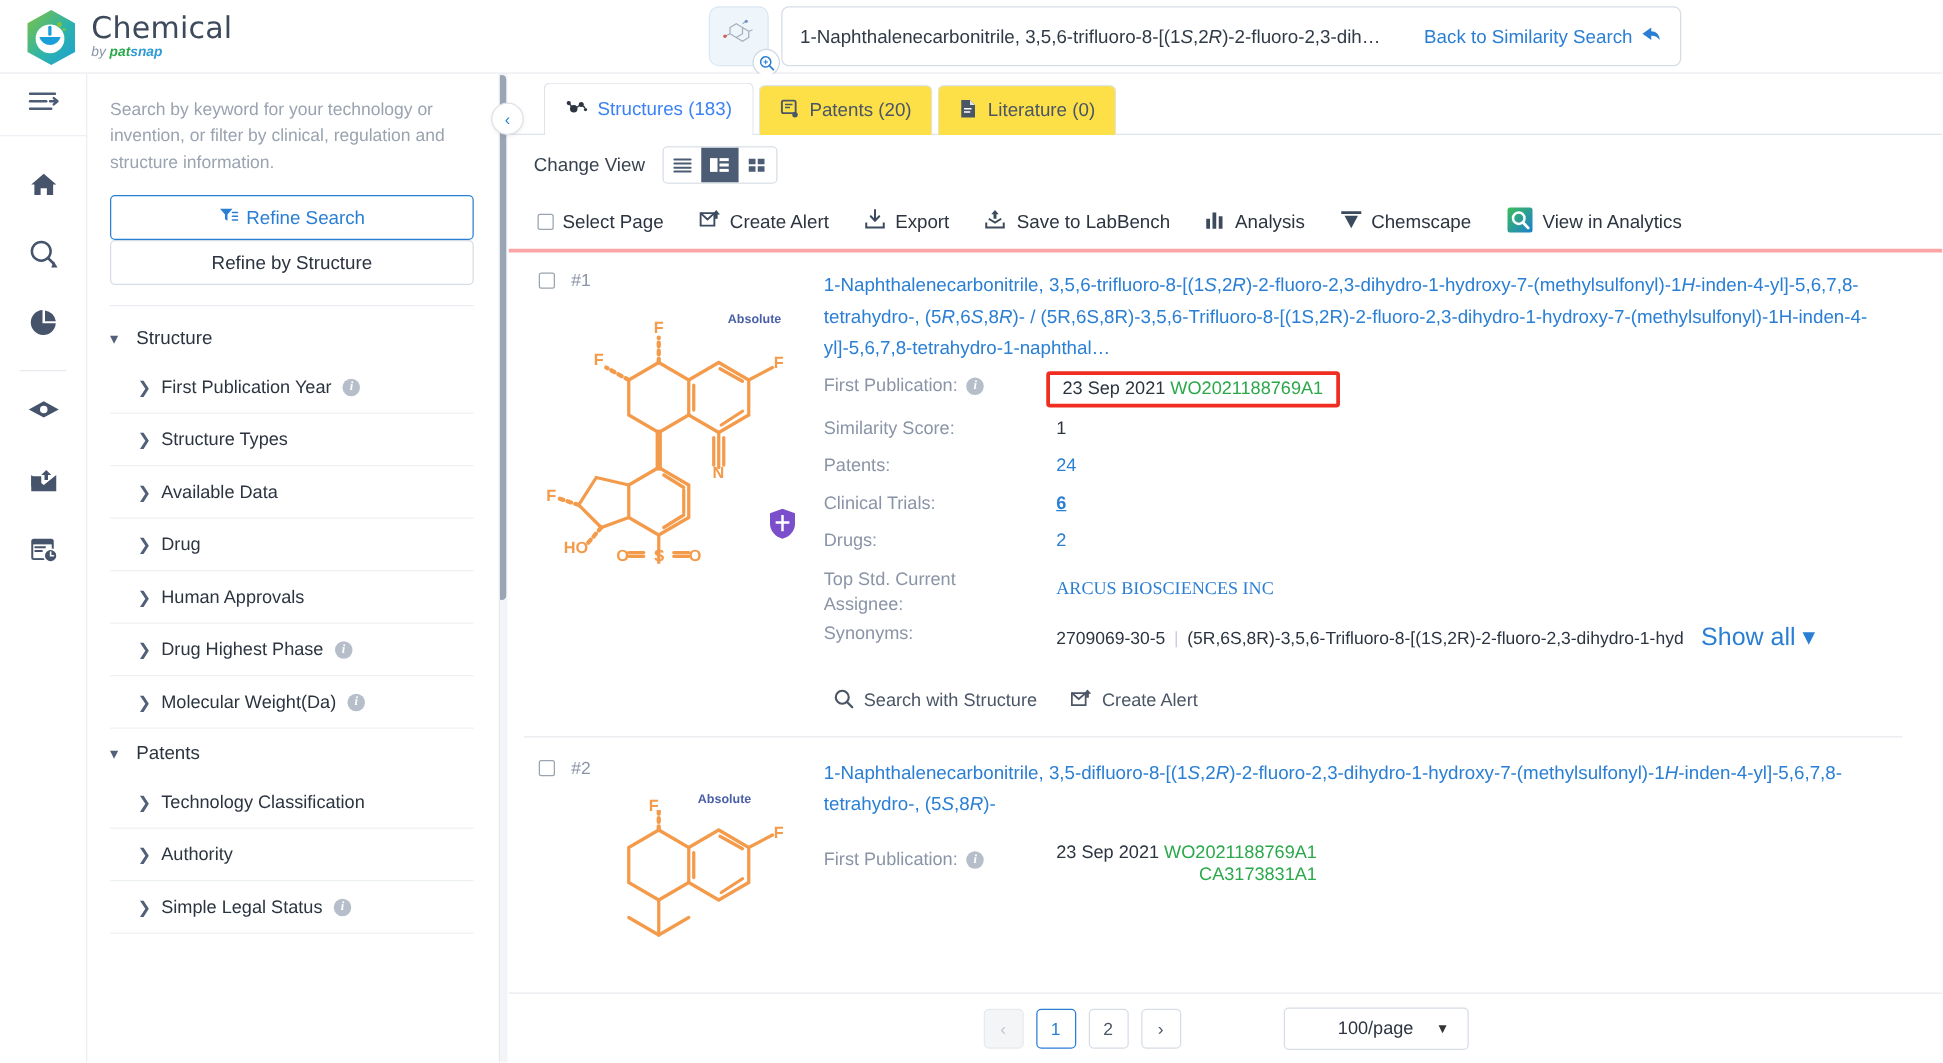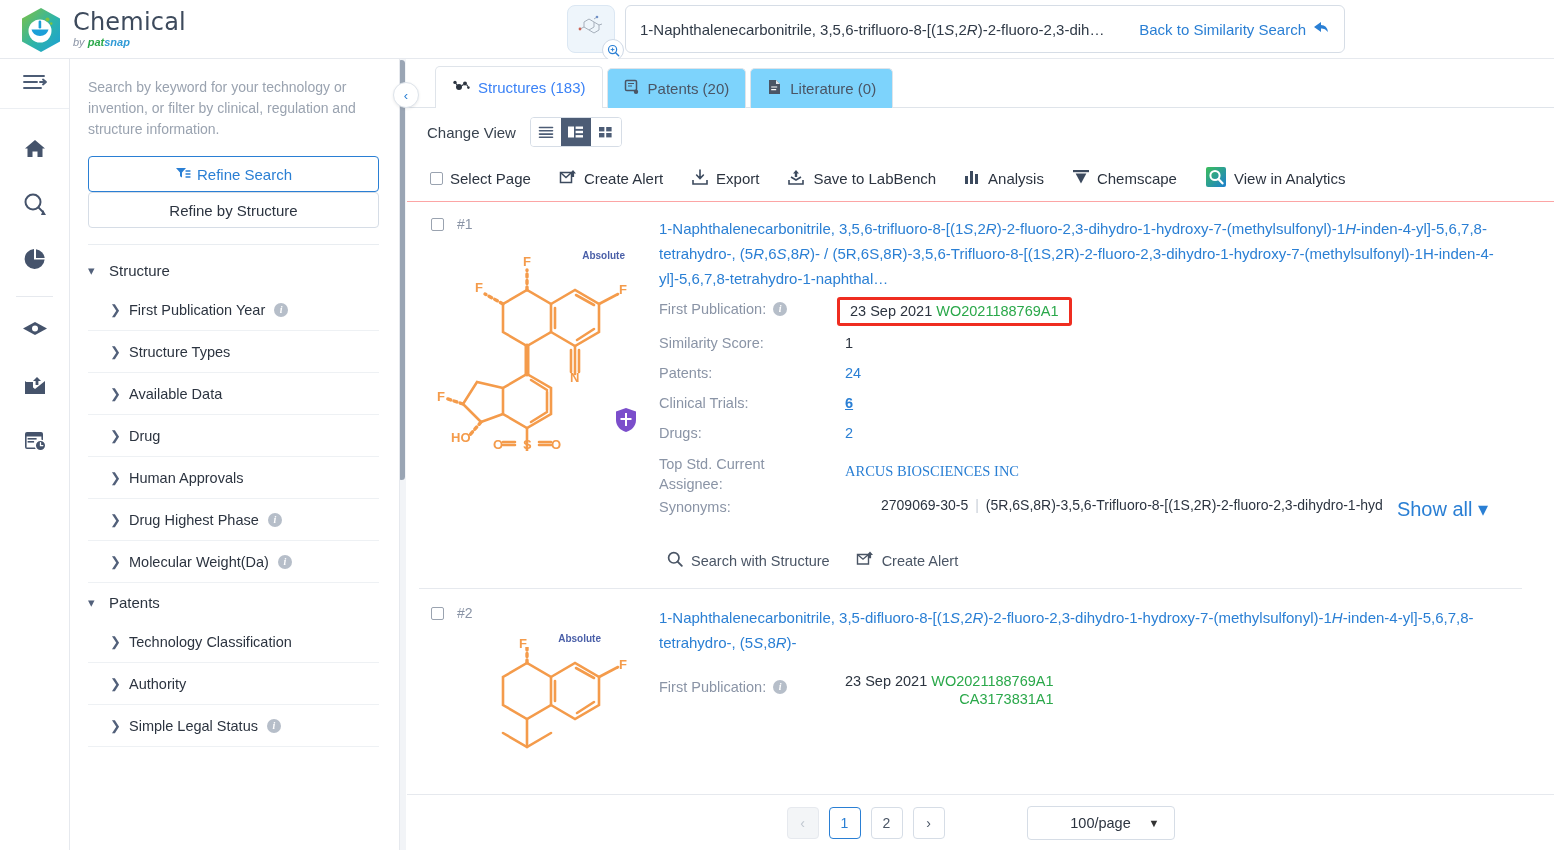--- a/index.html
+++ b/index.html
@@ -153,21 +153,21 @@
   .main {
     position: absolute; top: 59px; left: 407px; right: 0; height: 791px;
     background: #fff;
   }
   .tabs {
     display: flex; align-items: flex-end; height: 49px;
     padding-left: 28px; border-bottom: 1px solid #dfe4ea; gap: 4px;
   }
   .tab {
     height: 40px; padding: 0 16px; display: flex; align-items: center; gap: 8px;
-    font-size: 15px; color: #4a5565; background: #7dd3fc;
+    font-size: 15px; color: #4a5565; background: #fde047;
     border: 1px solid #dfe4ea; border-bottom: none;
     border-radius: 5px 5px 0 0; cursor: pointer; position: relative; top: 1px;
   }
   .tab.active {
     background: #fff; color: #3b82f6; font-weight: 400; height: 42px;
     border-color: #dfe4ea; z-index: 2;
   }
   .changeview {
     display: flex; align-items: center; gap: 14px;
     height: 48px; padding-left: 20px;
@@ -176,21 +176,21 @@
   .cv-group { display: flex; border: 1px solid #d6dde6; border-radius: 4px; overflow: hidden; }
   .cv-btn {
     width: 30px; height: 28px; display: flex; align-items: center; justify-content: center;
     background: #fff; cursor: pointer;
   }
   .cv-btn.active { background: #4c5c75; }
 
   .toolbar {
     display: flex; align-items: center; gap: 28px;
     height: 46px; padding-left: 23px;
-    border-bottom: 1px solid #fca5a5;
+    border-bottom: 3px solid #fca5a5;
     font-size: 15px; color: #2c3440;
   }
   .tb-item { display: flex; align-items: center; gap: 7px; cursor: pointer; }
   .chk {
     width: 13px; height: 13px; border: 1px solid #9aa3b0; border-radius: 2px;
     background: #fff; flex: none;
   }
 
   
   .results { position: relative; height: 640px; overflow: hidden; }
@@ -221,21 +221,21 @@
   }
   .fld-label.two-line { display: block; line-height: 20px; padding-top: 1px; }
   .fld-val { font-size: 14.5px; color: #2c3440; padding-top: 2px; }
   .fld-val .green { color: #2aa84a; }
   .fld-val .blue { color: #2a7fd4; cursor: pointer; }
   .fld-val .blue-u { color: #2a7fd4; text-decoration: underline; font-weight: 700; cursor: pointer; }
   .highlight-box {
     border: 3px solid #ef2d20; border-radius: 3px;
     padding: 3px 10px 4px; margin: -4px 0 0 -8px; display: inline-block;
   }
-  .syn-row { display: flex; align-items: flex-start; width: 100%; margin-left: 36px; }
+  .syn-row { display: flex; align-items: center; width: 100%; }
   .syn-val {
     font-size: 14px; color: #2c3440; white-space: nowrap;
     overflow: hidden; text-overflow: clip; max-width: 585px;
   }
   .syn-sep { color: #c9d0d9; margin: 0 7px; }
   .show-all {
     color: #2a7fd4; font-size: 20px; margin-left: 14px;
     white-space: nowrap; cursor: pointer;
   }
   .res-actions {

